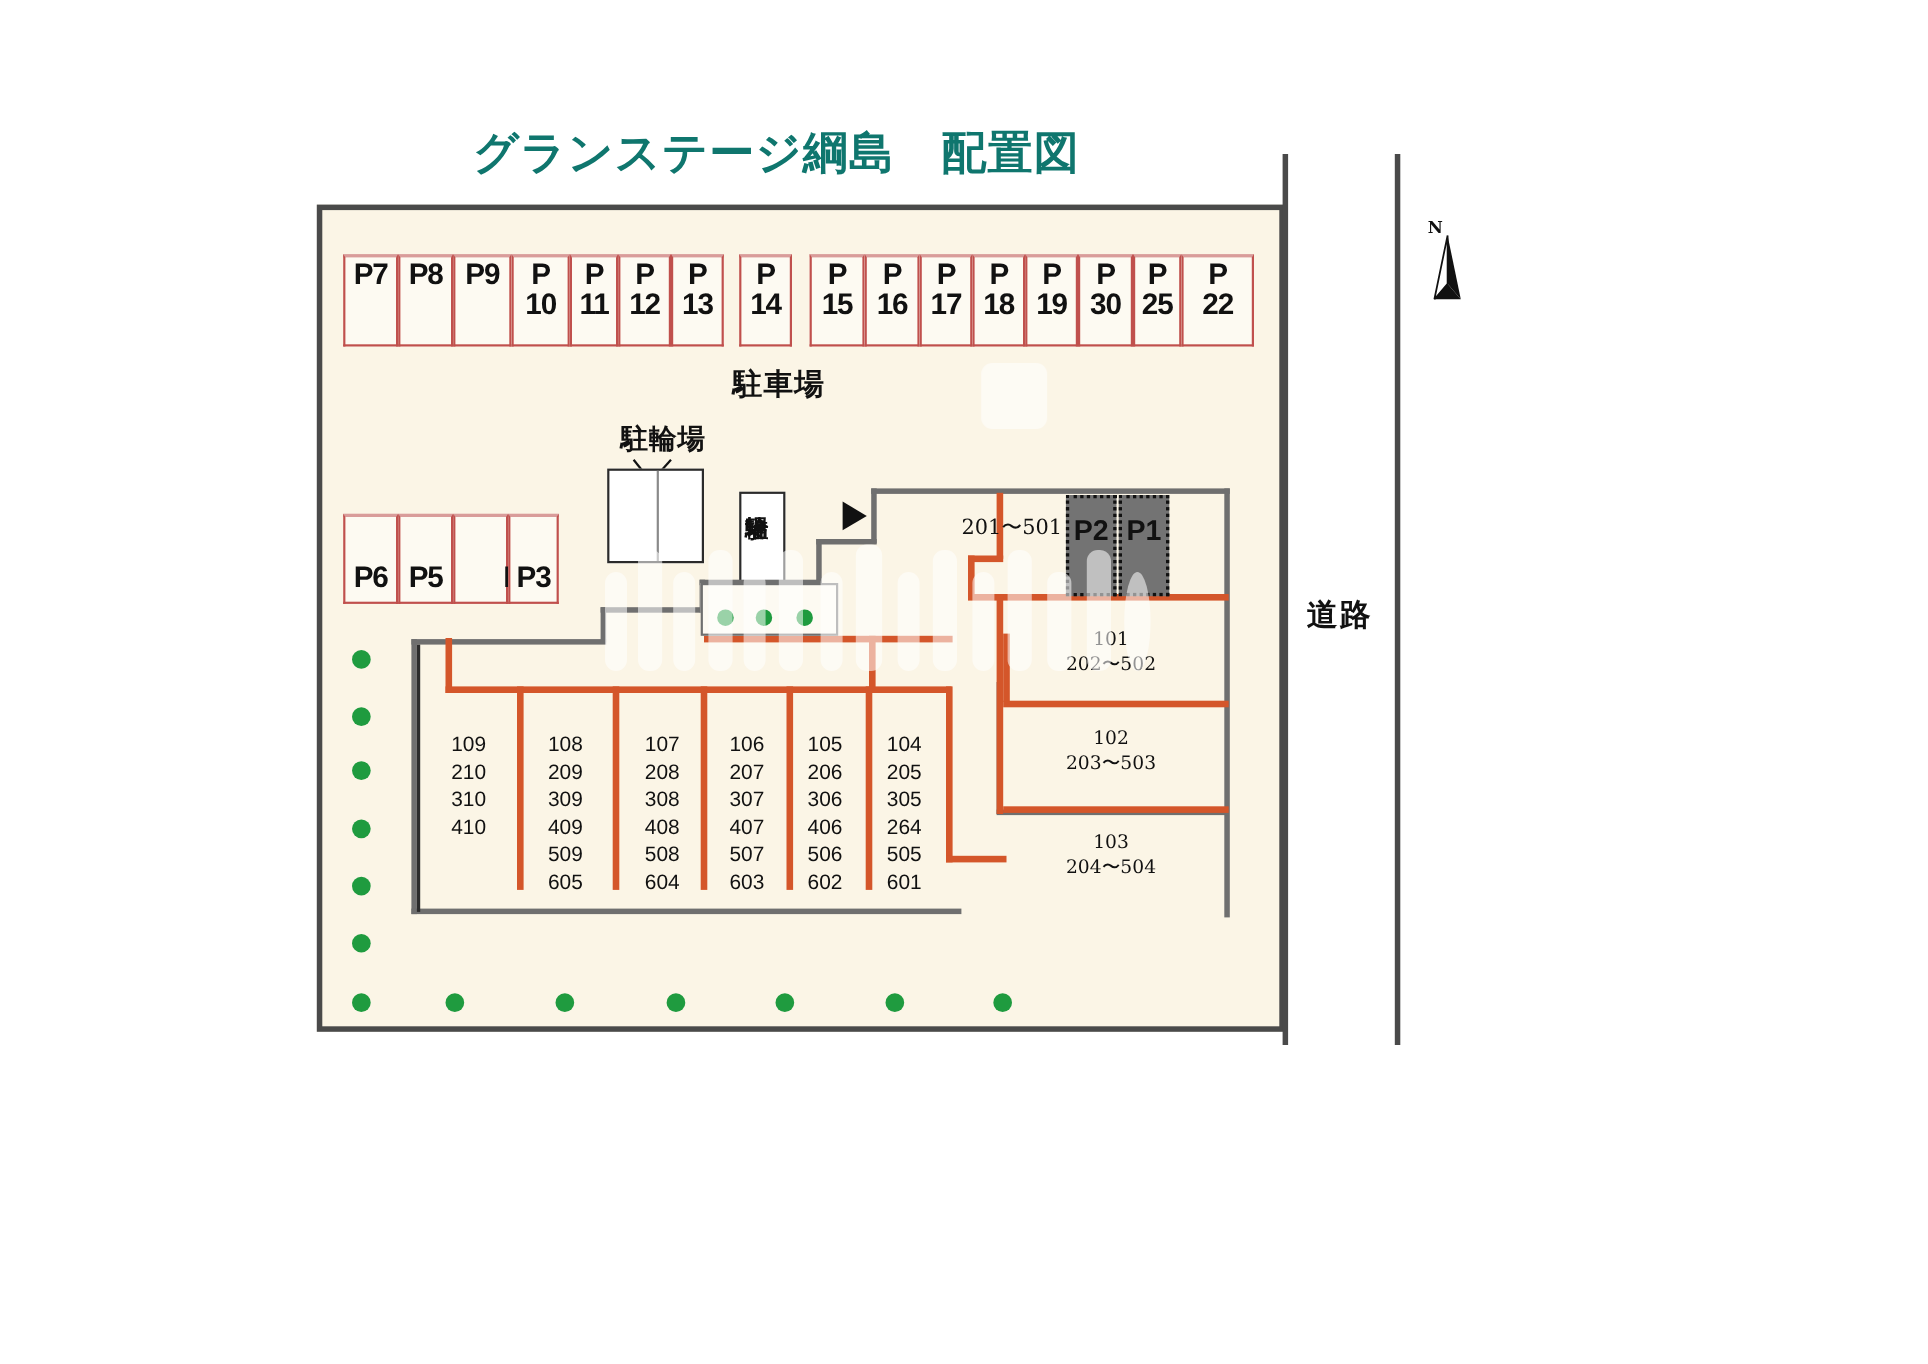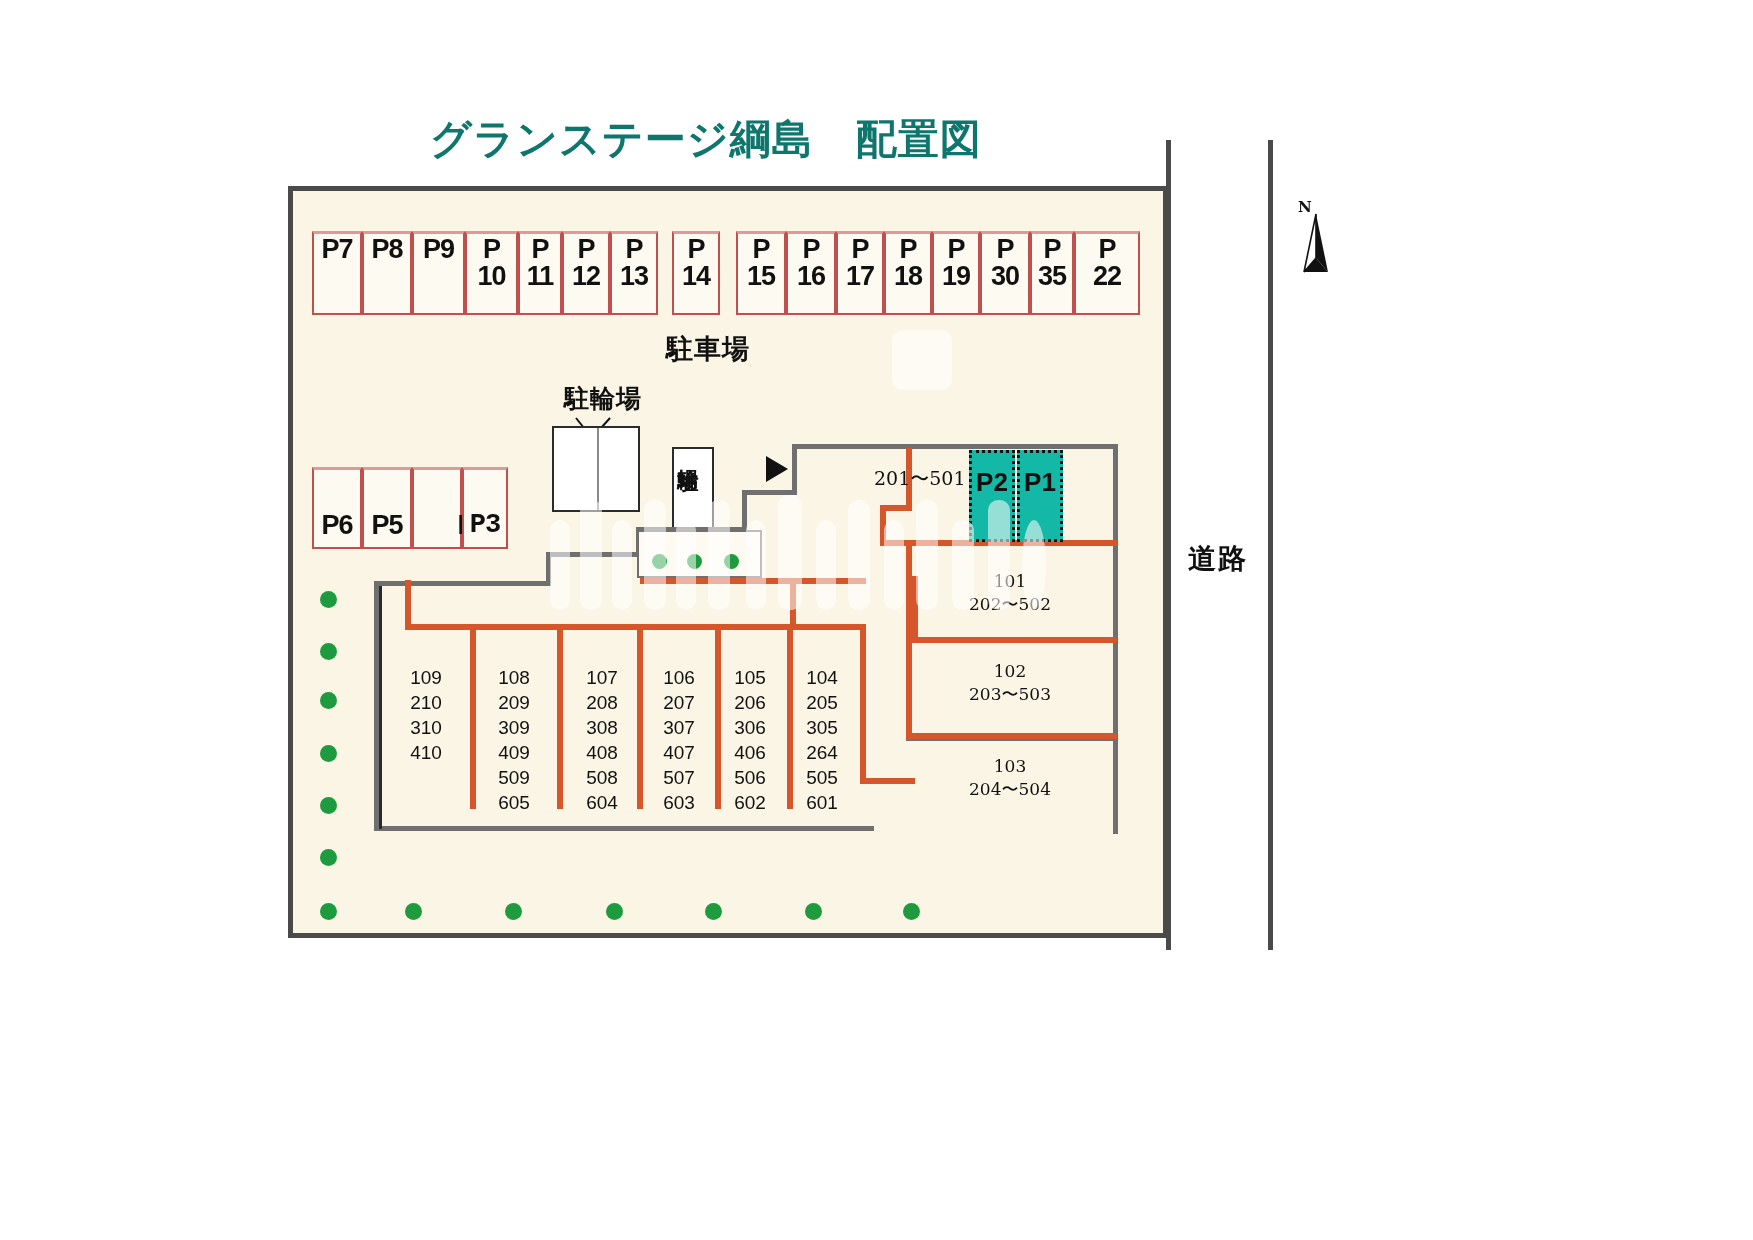--- a/index.html
+++ b/index.html
@@ -31,21 +31,21 @@
   
   .stall{position:absolute;box-sizing:border-box;background:#fdfaf2;
          border-left:2px solid #c0504d;border-right:2px solid #c0504d;
          border-top:3px solid #d99c9a;border-bottom:2px solid #c0504d;}
   .stall .lab{position:absolute;left:0;top:2px;width:100%;text-align:center;
               font-size:27px;font-weight:bold;color:#111;line-height:1.0;
               font-family:"Liberation Sans",sans-serif;letter-spacing:-1px;}
   .stall .lab .l2{display:block;font-size:27px;}
 
   
-  .pinkstall{position:absolute;box-sizing:border-box;background:#14b8a6;
+  .pinkstall{position:absolute;box-sizing:border-box;background:#737373;
              border:3px dotted #111;}
   .pinkstall .lab{position:absolute;left:0;top:14px;width:100%;text-align:center;
                   font-size:26px;font-weight:bold;color:#111;}
 
   
   .gwall{position:absolute;background:#6f6f6f;}        
   .owall{position:absolute;background:#d4562a;}        
   .kwall{position:absolute;background:#2b2b2b;}        
 
   
@@ -145,39 +145,39 @@
       <div class="stall" style="left: 884px; top: 231px; width: 48px; height: 84px;">
         <div class="lab">P<span class="l2">18</span></div>
       </div>
       <div class="stall" style="left: 932px; top: 231px; width: 48px; height: 84px;">
         <div class="lab">P<span class="l2">19</span></div>
       </div>
       <div class="stall" style="left: 980px; top: 231px; width: 50px; height: 84px;">
         <div class="lab">P<span class="l2">30</span></div>
       </div>
       <div class="stall" style="left: 1030px; top: 231px; width: 44px; height: 84px;">
-        <div class="lab">P<span class="l2">35</span></div>
+        <div class="lab">P<span class="l2">25</span></div>
       </div>
       <div class="stall" style="left: 1074px; top: 231px; width: 66px; height: 84px;">
         <div class="lab">P<span class="l2">22</span></div>
       </div>
     </div>
 
   <div id="left-row">
       <div class="stall" style="left: 312px; top: 467px; width: 50px; height: 82px;">
         <div class="lab" style="top: 42px;">P6</div>
       </div>
       <div class="stall" style="left: 362px; top: 467px; width: 50px; height: 82px;">
         <div class="lab" style="top: 42px;">P5</div>
       </div>
       <div class="stall" style="left: 412px; top: 467px; width: 50px; height: 82px;">
         <div class="lab" style="top: 42px; padding-left: 36px;">P4</div>
       </div>
       <div class="stall" style="left: 462px; top: 467px; width: 46px; height: 82px;">
-        <div class="lab" style="top: 42px; font-family: Liberation Mono, monospace;">P3</div>
+        <div class="lab" style="top: 42px;">P3</div>
       </div>
     </div>
 
   <div class="jp" style="left:666px;top:331px;">駐車場</div>
 
   <div class="jp" style="left:528px;top:382px;font-size:25px;padding-left:36px;">駐輪場</div>
 
   <svg style="position:absolute;left:550px;top:412px;" width="100" height="30">
     <line x1="42" y1="26" x2="26" y2="6" stroke="#111" stroke-width="2"></line>
     <line x1="42" y1="26" x2="60" y2="6" stroke="#111" stroke-width="2"></line>

